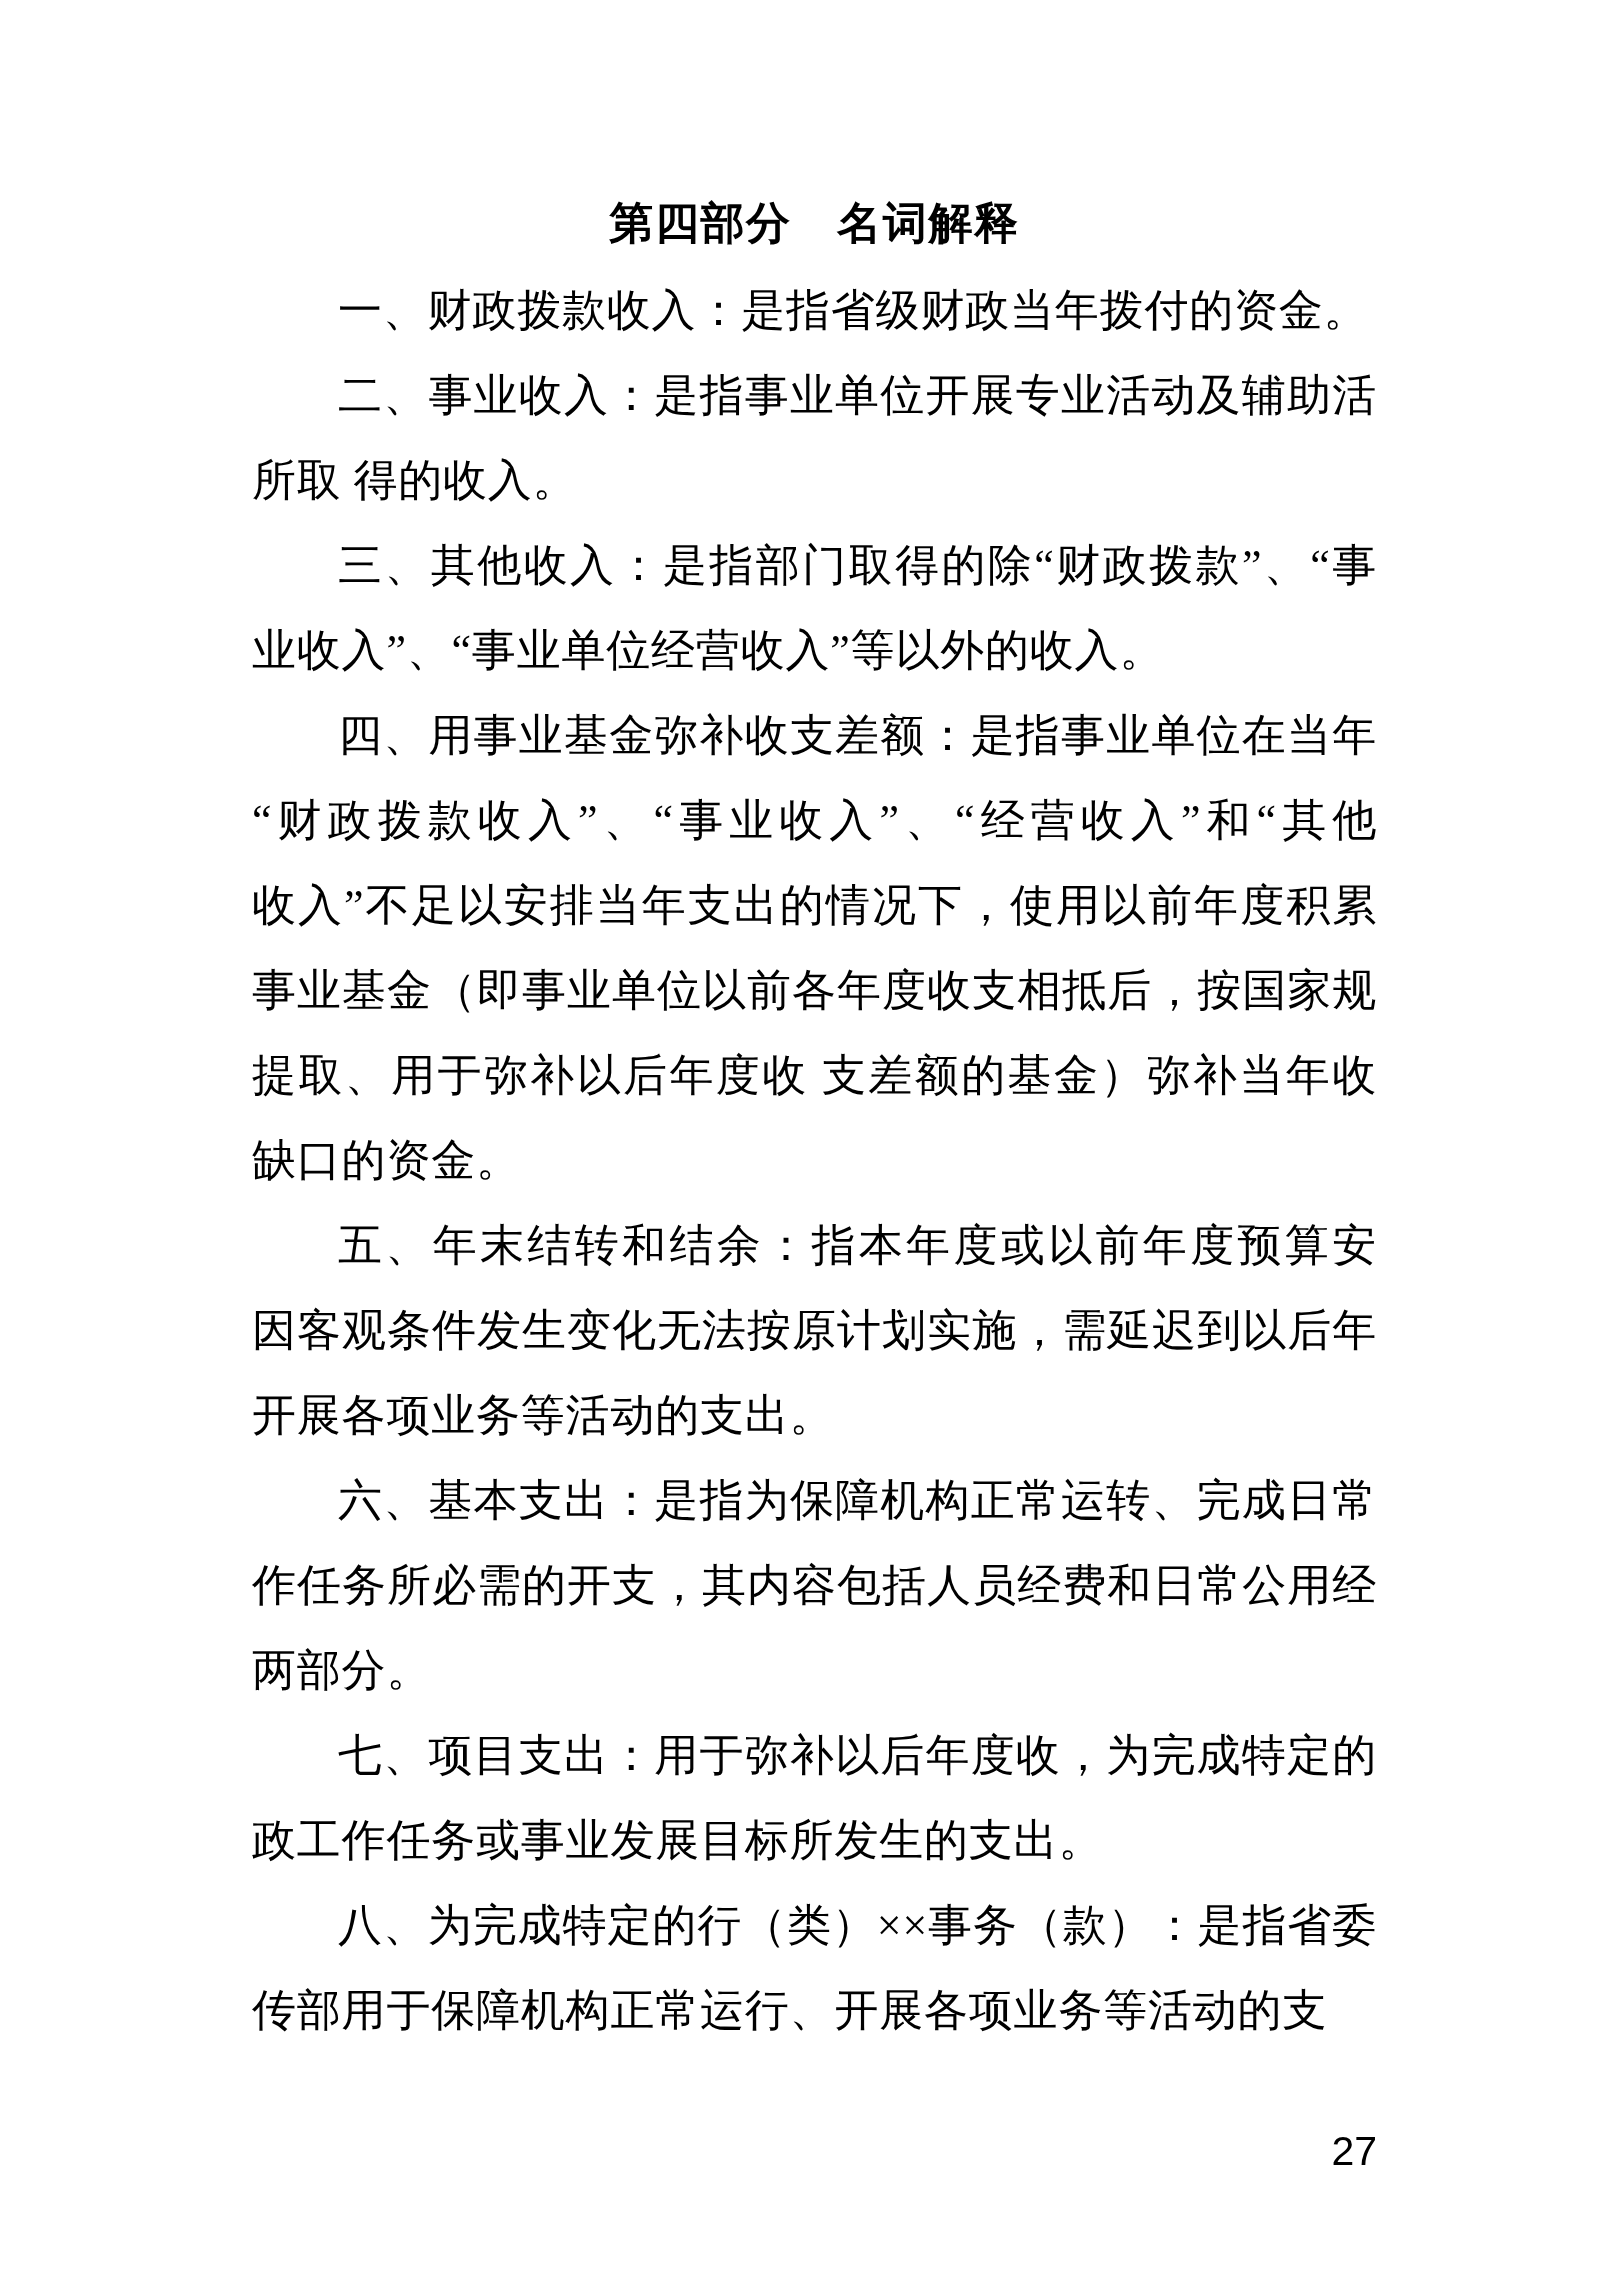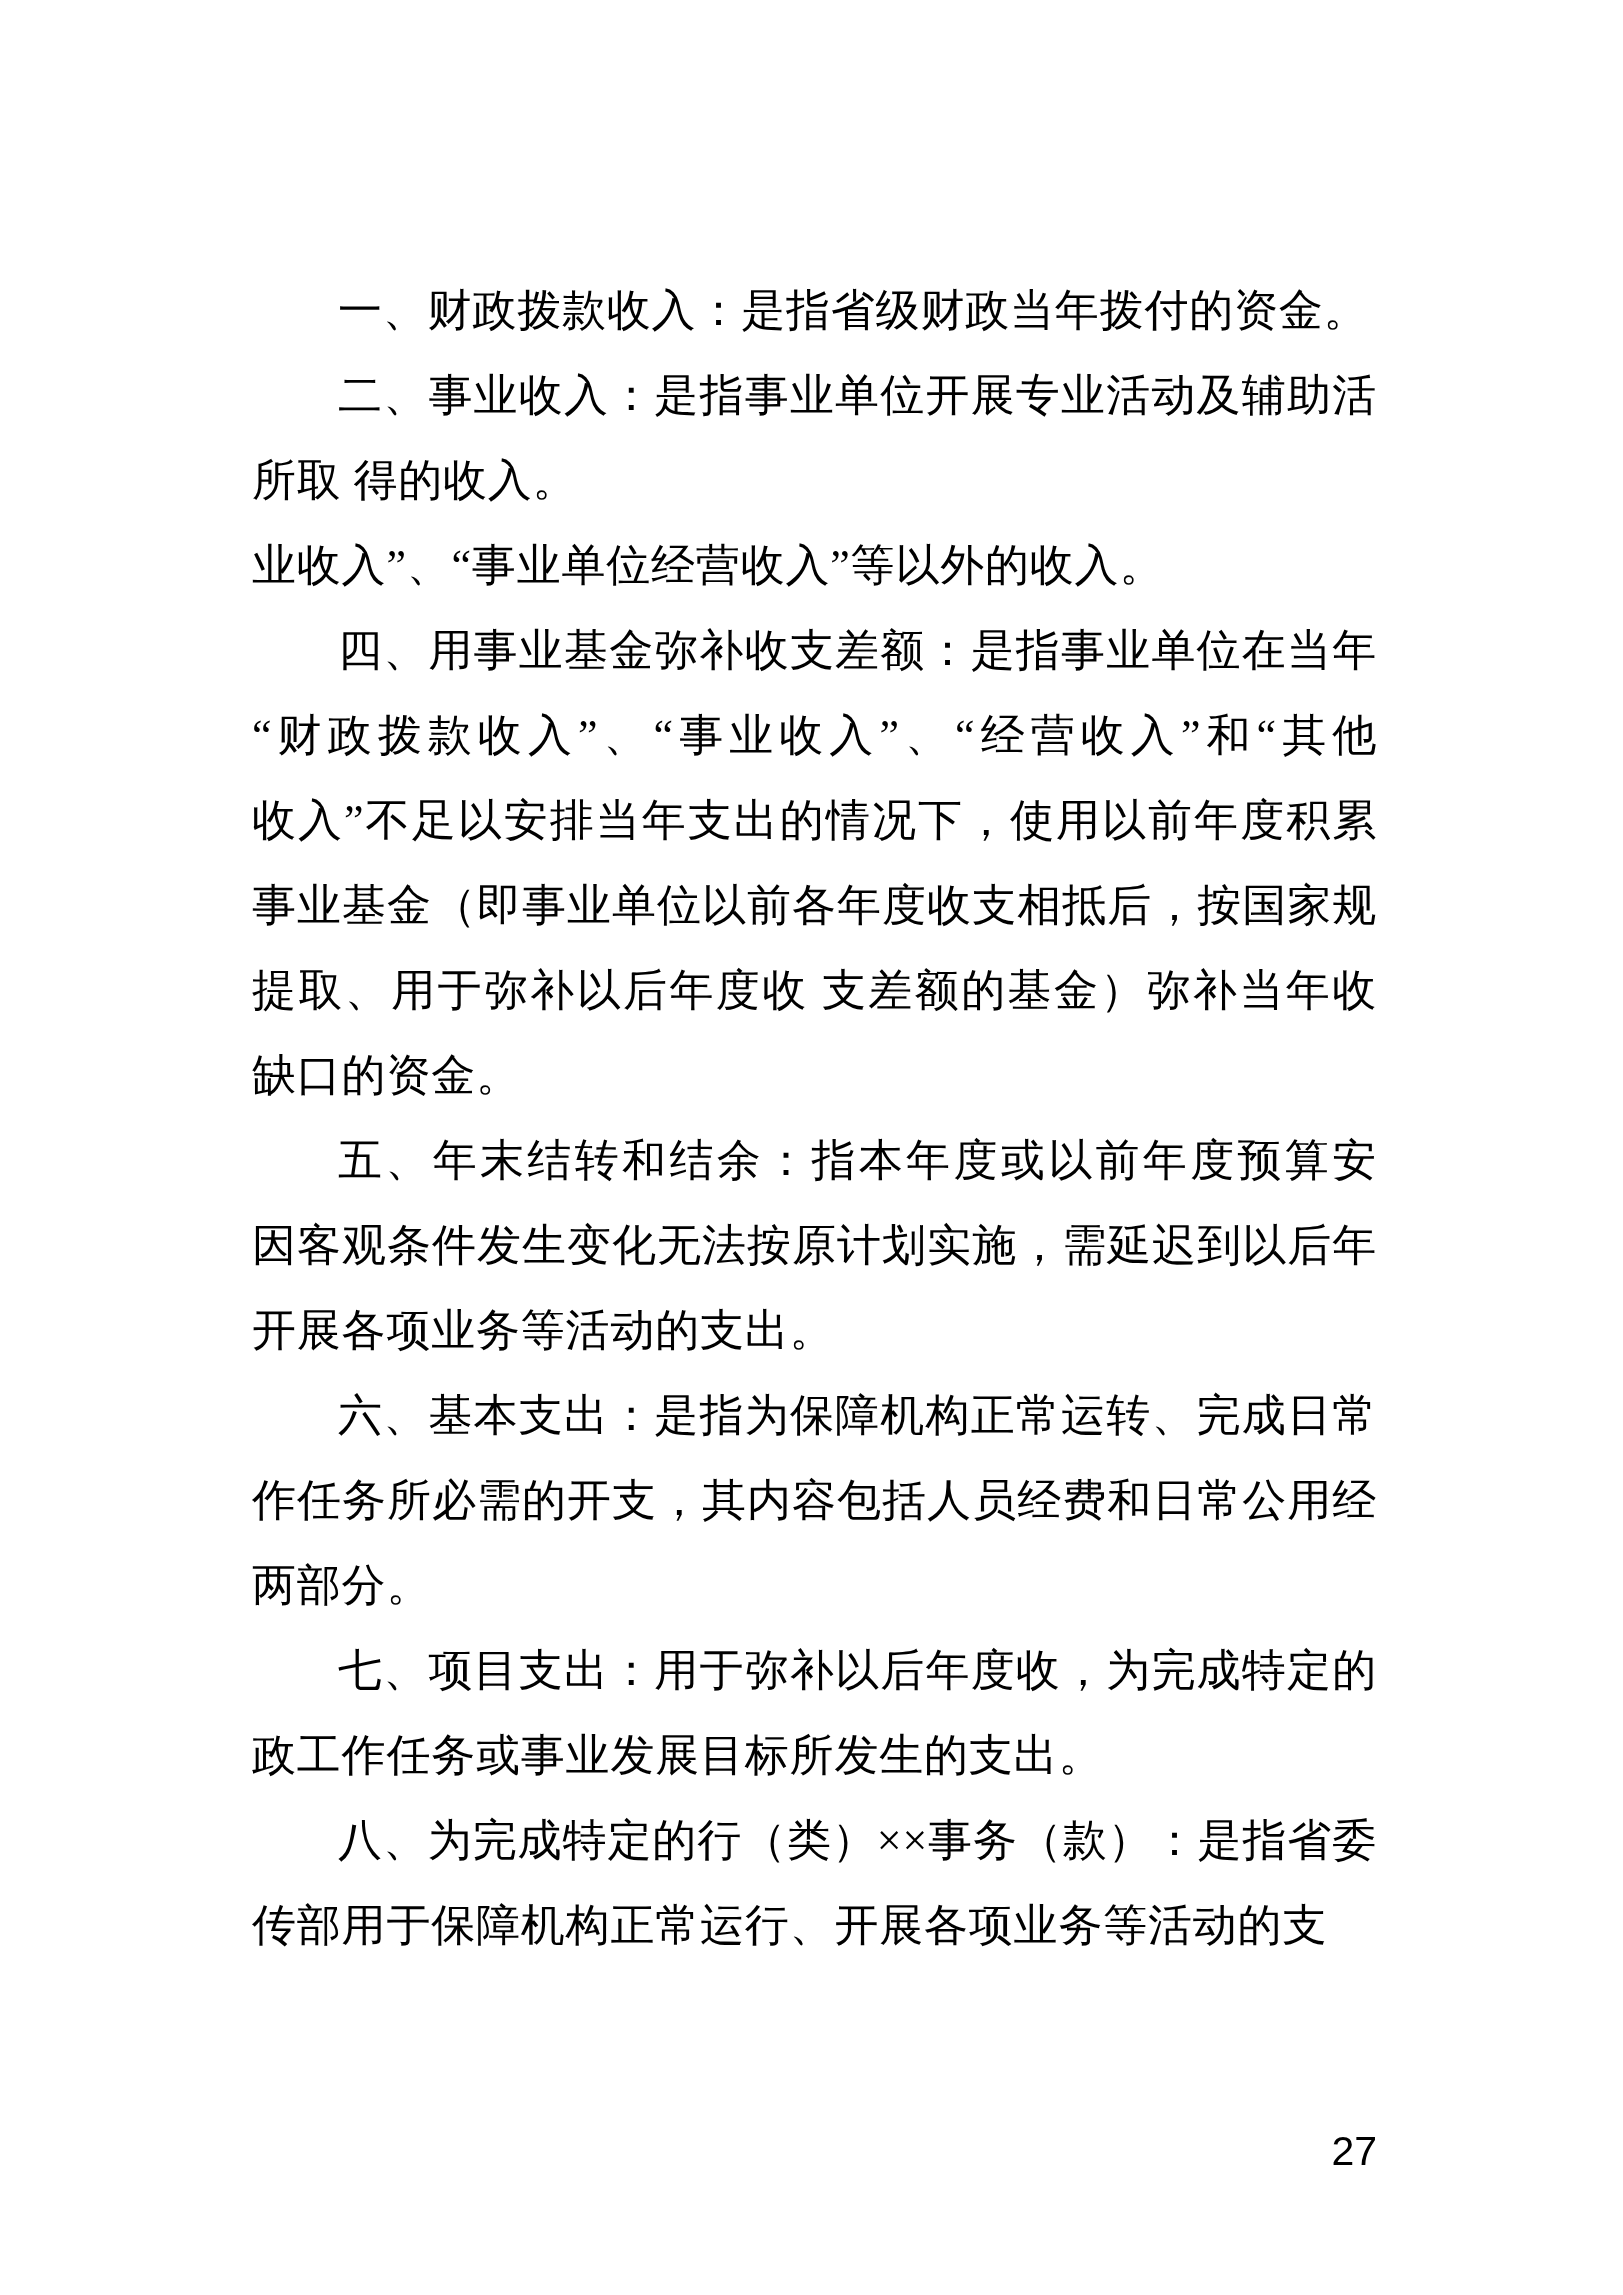--- a/index.html
+++ b/index.html
@@ -59,25 +59,27 @@
       font-size: 41px;
       line-height: 47px;
       text-align: center;
     }
   </style>
 </head>
 <body>
 
 <div class="page">
 
+  <div class="doc-title">第四部分　名词解释</div>
 
   <div class="body-text">
     <div class="line indent">一、财政拨款收入：是指省级财政当年拨付的资金。</div>
     <div class="line indent fill">二、事业收入：是指事业单位开展专业活动及辅助活动</div>
     <div class="line">所取 得的收入。</div>
+    <div class="line indent fill">三、其他收入：是指部门取得的除“财政拨款”、“事</div>
     <div class="line">业收入”、“事业单位经营收入”等以外的收入。</div>
     <div class="line indent fill">四、用事业基金弥补收支差额：是指事业单位在当年的</div>
     <div class="line fill">“财政拨款收入”、“事业收入”、“经营收入”和“其他</div>
     <div class="line fill">收入”不足以安排当年支出的情况下，使用以前年度积累的</div>
     <div class="line fill">事业基金（即事业单位以前各年度收支相抵后，按国家规定</div>
     <div class="line fill">提取、用于弥补以后年度收 支差额的基金）弥补当年收支</div>
     <div class="line">缺口的资金。</div>
     <div class="line indent fill">五、年末结转和结余：指本年度或以前年度预算安排、</div>
     <div class="line fill">因客观条件发生变化无法按原计划实施，需延迟到以后年度</div>
     <div class="line">开展各项业务等活动的支出。</div>

